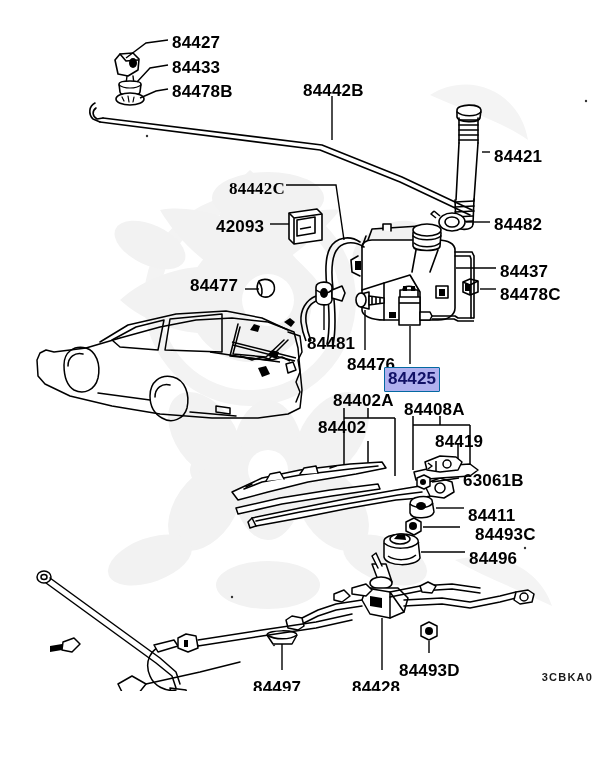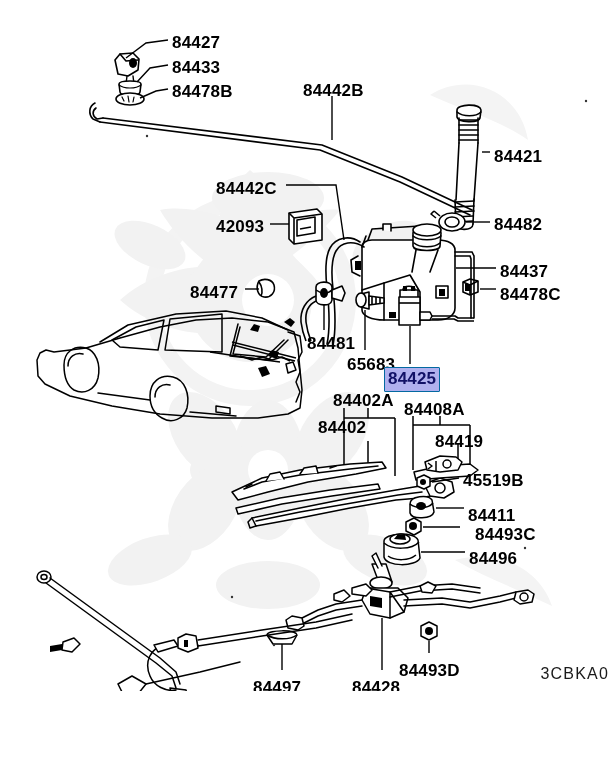--- a/index.html
+++ b/index.html
@@ -36,25 +36,25 @@
     background: #b0b0ee;
     border: 1px solid #0369a1;
     color: #111166;
     padding: 1px 3px 2px 3px;
     margin-left: -4px;
     margin-top: -2px;
     border-radius: 1px;
   }
   #diagram-code {
     position: absolute;
-    right: 0;
+    right: 16px;
     bottom: 8px;
     font-family: "Liberation Sans", sans-serif;
-    font-size: 16px;
-    font-weight: normal;
+    font-size: 11px;
+    font-weight: bold;
     letter-spacing: 1.2px;
     color: #1a1a1a;
   }
 </style>
 </head>
 <body>
 
 <div id="page">
 
   <svg id="artwork" viewBox="0 0 609 768" width="609" height="768" xmlns="http://www.w3.org/2000/svg">
@@ -457,34 +457,34 @@
       <circle cx="525" cy="548" r="1.2"></circle>
     </g>
 
   </svg>
 
   <div class="part-label" style="left:172px; top:33px;">84427</div>
   <div class="part-label" style="left:172px; top:58px;">84433</div>
   <div class="part-label" style="left:172px; top:82px;">84478B</div>
   <div class="part-label" style="left:303px; top:81px;">84442B</div>
   <div class="part-label" style="left:494px; top:147px;">84421</div>
-  <div class="part-label" style="left:216px; top:179px;">84442C</div>
+  <div class="part-label" style="left:229px; top:179px;font-family:Liberation Serif, serif;">84442C</div>
   <div class="part-label" style="left:494px; top:215px;">84482</div>
   <div class="part-label" style="left:216px; top:217px;">42093</div>
   <div class="part-label" style="left:500px; top:262px;">84437</div>
   <div class="part-label" style="left:500px; top:285px;">84478C</div>
-  <div class="part-label" style="left:190px; top:283px;">84477</div>
+  <div class="part-label" style="left:190px; top:276px;">84477</div>
   <div class="part-label" style="left:307px; top:334px;">84481</div>
-  <div class="part-label" style="left:347px; top:355px;">65683</div>
+  <div class="part-label" style="left:347px; top:355px;">84476</div>
   <div class="part-label highlighted" style="left:388px; top:369px;">84425</div>
   <div class="part-label" style="left:333px; top:391px;">84402A</div>
   <div class="part-label" style="left:404px; top:400px;">84408A</div>
   <div class="part-label" style="left:318px; top:418px;">84402</div>
   <div class="part-label" style="left:435px; top:432px;">84419</div>
-  <div class="part-label" style="left:463px; top:471px;">45519B</div>
+  <div class="part-label" style="left:463px; top:471px;">63061B</div>
   <div class="part-label" style="left:468px; top:506px;">84411</div>
   <div class="part-label" style="left:464px; top:525px;margin-left:11px;">84493C</div>
   <div class="part-label" style="left:469px; top:549px;">84496</div>
   <div class="part-label" style="left:399px; top:661px;">84493D</div>
   <div class="part-label" style="left:253px; top:678px;">84497</div>
   <div class="part-label" style="left:352px; top:678px;">84428</div>
 
   <div id="diagram-code">3CBKA0</div>
 
 </div>

